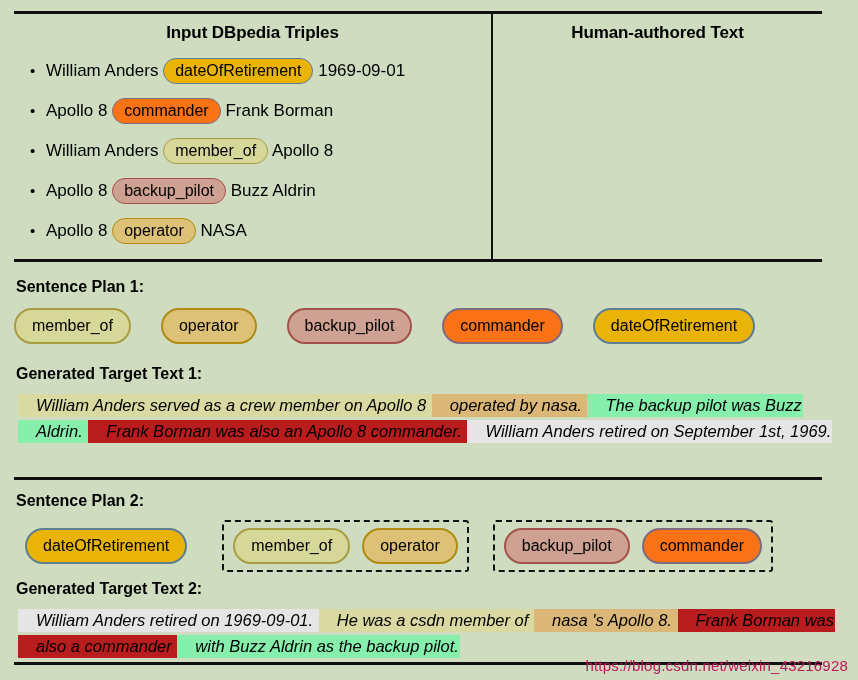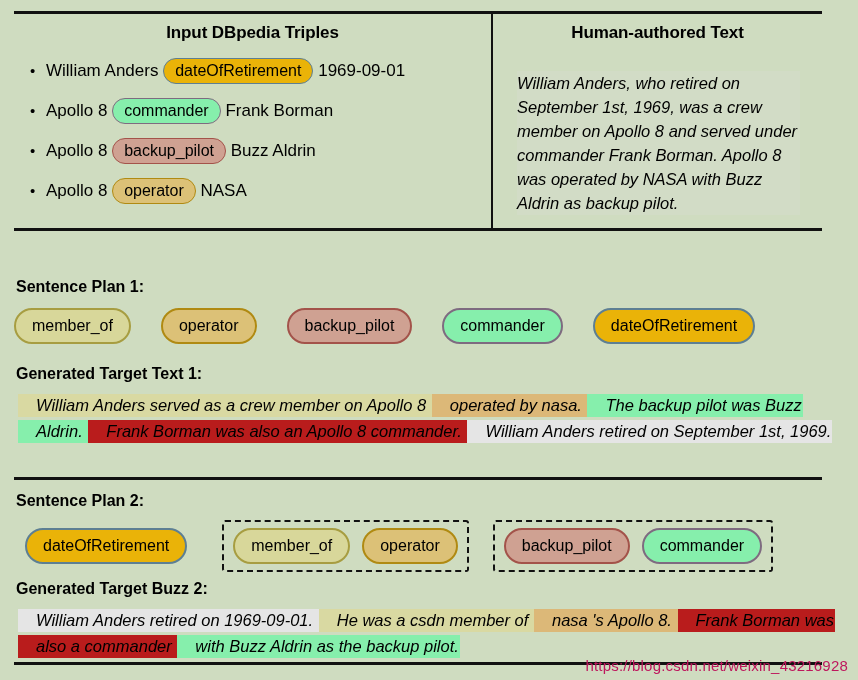--- a/index.html
+++ b/index.html
@@ -22,21 +22,21 @@
     height: 680px;
     box-sizing: border-box;
   }
 
   
   .top-table {
     position: absolute;
     left: 14px;
     top: 11px;
     width: 808px;
-    height: 220px;
+    height: 251px;
     border-top: 3px solid #111;
     border-bottom: 3px solid #111;
     box-sizing: border-box;
     display: flex;
   }
   .col-left {
     width: 479px;
     box-sizing: border-box;
     border-right: 2px solid #111;
     padding: 0;
@@ -82,21 +82,21 @@
     border: 1.6px solid #777;
     padding: 2px 11px 3px 11px;
     font-size: 16px;
     line-height: 19px;
     vertical-align: middle;
     position: relative;
     top: -1px;
     white-space: nowrap;
   }
   .pill.blue   { background: #eab308; border-color: #5d7f93; }
-  .pill.purple { background: #86efac; border-color: #7e6b80; }
+  .pill.purple { background: #f97316; border-color: #7e6b80; }
   .pill.khaki  { background: #d8d79a; border-color: #a79d41; }
   .pill.rose   { background: #cfa192; border-color: #a3534a; }
   .pill.gold   { background: #dcc177; border-color: #b08a12; }
 
   .plain { font-size: 17px; }
 
   
   .human-text {
     margin: 28px 22px 0 24px;
     font-size: 16.5px;
@@ -182,28 +182,28 @@
 
 <div class="page">
 
   <div class="top-table">
 
     <div class="col-left">
       <div class="col-title">Input DBpedia Triples</div>
       <ul class="triples" id="triples-list">
           <li><span class="plain">William Anders</span> <span class="pill blue">dateOfRetirement</span> <span class="plain">1969-09-01</span></li>
           <li><span class="plain">Apollo 8</span> <span class="pill purple">commander</span> <span class="plain">Frank Borman</span></li>
+          <li><span class="plain">William Anders</span> <span class="pill khaki">member_of</span> <span class="plain">Apollo 8</span></li>
           <li><span class="plain">Apollo 8</span> <span class="pill rose">backup_pilot</span> <span class="plain">Buzz Aldrin</span></li>
           <li><span class="plain">Apollo 8</span> <span class="pill gold">operator</span> <span class="plain">NASA</span></li>
         </ul>
     </div>
 
     <div class="col-right">
       <div class="col-title">Human-authored Text</div>
-      <div class="human-text">William Anders, who retired on September 1st, 1969, was a crew member on Apollo 8 and served under commander Frank Borman. Apollo 8 was operated by NASA with Buzz Aldrin as backup pilot.</div>
     </div>
 
   </div>
 
   <div class="sec-head" style="top:278px">Sentence Plan 1:</div>
   <div class="plan-row" style="top:308px; gap:30px;" id="plan1-row">
       <span class="pill big khaki">member_of</span>
       <span class="pill big gold">operator</span>
       <span class="pill big rose">backup_pilot</span>
       <span class="pill big purple">commander</span>
@@ -223,20 +223,20 @@
       <div class="dashed-group">
         <span class="pill big khaki">member_of</span>
         <span class="pill big gold">operator</span>
       </div>
       <div class="dashed-group">
         <span class="pill big rose">backup_pilot</span>
         <span class="pill big purple">commander</span>
       </div>
     </div>
 
-  <div class="sec-head" style="top:580px">Generated Target Buzz 2:</div>
+  <div class="sec-head" style="top:580px">Generated Target Text 2:</div>
   <div class="gen-text" style="top:607px" id="gen2"><span class="seg hl-blue">William Anders retired on 1969-09-01. </span><span class="seg hl-khaki">He was a csdn member of </span><span class="seg hl-gold">nasa 's Apollo 8. </span><span class="seg hl-gray">Frank Borman was also a commander </span><span class="seg hl-rose">with Buzz Aldrin as the backup pilot.</span></div>
 
   <div class="hrule" style="top:662px"></div>
 
   <div class="watermark">https://blog.csdn.net/weixin_43216928</div>
 
 </div>
 
 </body></html>

